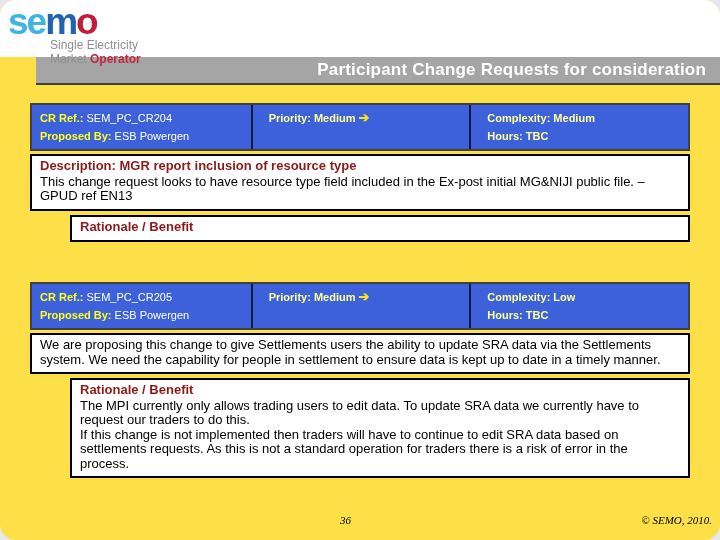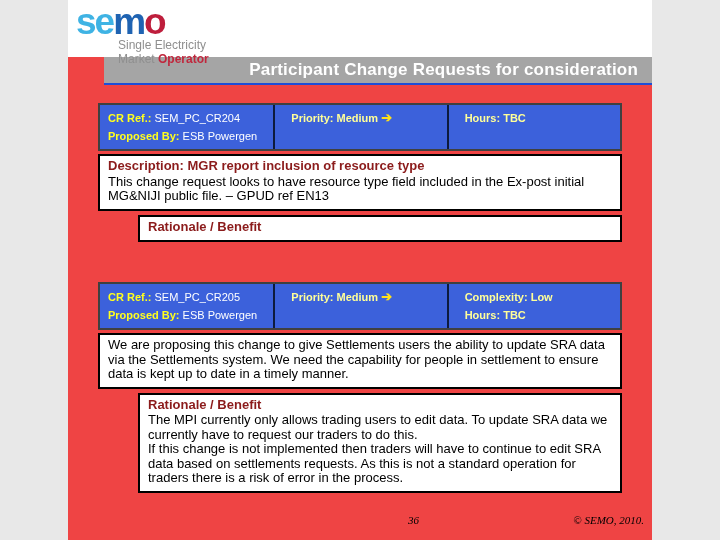--- a/index.html
+++ b/index.html
@@ -1,37 +1,38 @@
 <!DOCTYPE html>
 <html><head>
 <meta charset="utf-8">
 <style>
   * { margin: 0; padding: 0; box-sizing: border-box; }
   html, body { background: #e8e8e8; }
   .slide {
     position: relative;
-    width: 584px; height: 540px;
-    background: #ef4444;
+    width: 720px; height: 540px;
+    background: #fde047;
     font-family: "Liberation Sans", sans-serif;
     overflow: hidden;
     margin: 0 auto;
+    border-radius: 16px;
   }
   
   .logo-band { height: 57px; background: #ffffff; position: relative; }
   .logo { position: absolute; left: 8px; top: 4px; }
   .logo-word { font-weight: 800; font-size: 37px; line-height: 0.95; letter-spacing: -2px; }
   .logo-s  { color: #3fb3e4; }
   .logo-m  { color: #1f63b2; }
   .logo-o  { color: #be1e3c; }
   .logo-tagline { font-size: 12px; color: #8f8f8f; line-height: 1.15; padding-left: 42px; }
   .logo-tag-red { color: #c0273d; font-weight: bold; }
   
   .title-bar {
     height: 28px; background: #a5a5a5;
-    border-bottom: 2px solid #1d4ed8;
+    border-bottom: 2px solid #404040;
     display: flex; align-items: center; justify-content: flex-end;
     padding-right: 14px;
     margin-left: 36px;
   }
   .title-bar h1 { color: #ffffff; font-size: 17px; font-weight: bold; letter-spacing: 0.2px; }
   
   .content { padding: 18px 30px 0 30px; }
   .cr-block + .cr-block { margin-top: 40px; }
   
   .cr-header {
@@ -91,20 +92,21 @@
     <div class="cr-block">
       <div class="cr-header">
         <div class="cr-cell">
           <div><span class="lbl-yellow">CR Ref.:</span> <span class="val-white">SEM_PC_CR204</span></div>
           <div><span class="lbl-yellow">Proposed By:</span> <span class="val-white">ESB Powergen</span></div>
         </div>
         <div class="cr-cell">
           <span class="txt-paleyellow">Priority: Medium</span> <span class="arrow">➔</span>
         </div>
         <div class="cr-cell">
+          <div class="txt-paleyellow">Complexity: Medium</div>
           <div class="txt-paleyellow">Hours: TBC</div>
         </div>
       </div>
       <div class="box box-desc">
         <div class="box-heading">Description: MGR report inclusion of resource type</div>
         <div class="box-body">This change request looks to have resource type field included in the Ex-post initial MG&amp;NIJI public file.  – GPUD ref EN13</div>
       </div>
       <div class="box box-rat">
         <div class="box-heading">Rationale / Benefit</div>
       </div>

